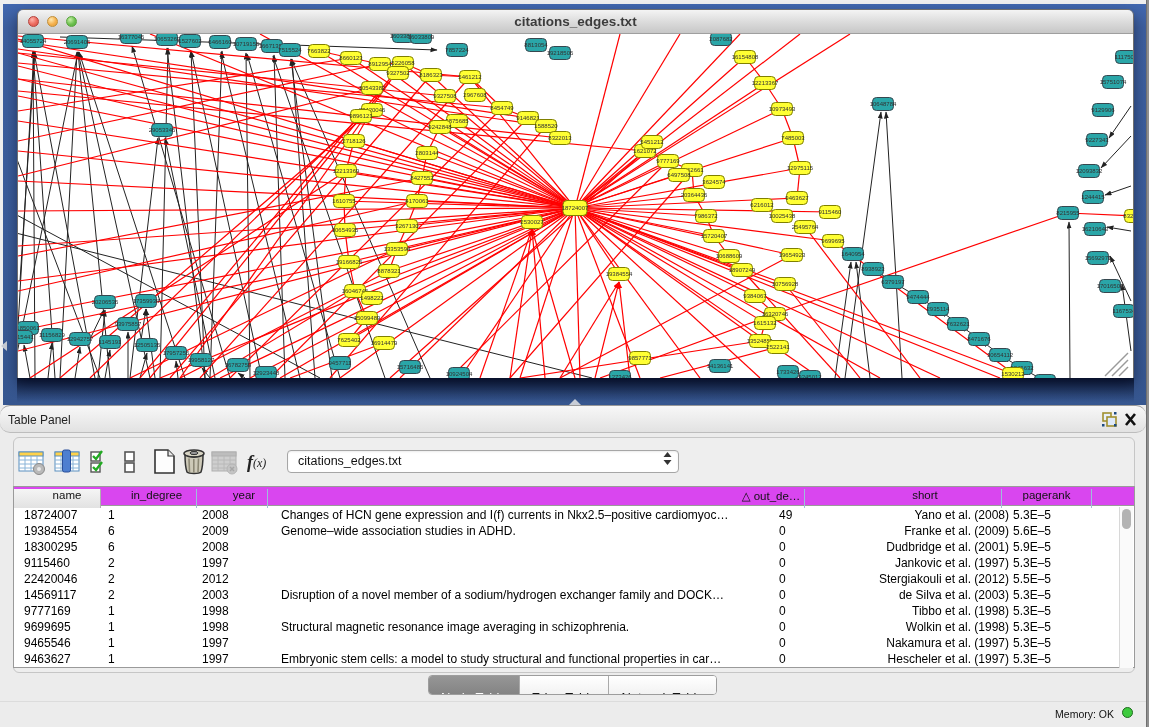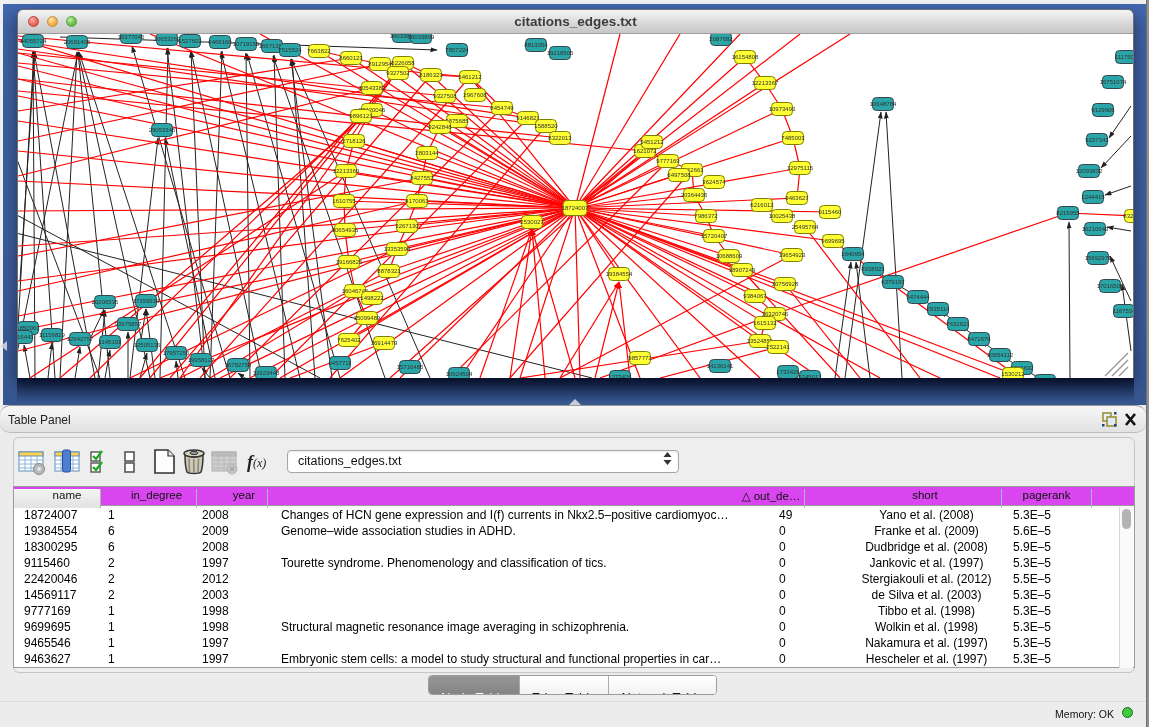--- a/index.html
+++ b/index.html
@@ -37,21 +37,21 @@
   border:1px solid #9a9a9a}
 #thead {position:absolute;left:0;top:0;width:1120px;height:19px;background:#d946ef;
   border-bottom:1px solid #9a9a9a;font-size:11.5px;color:#111}
 #thead span {position:absolute;top:2px;text-align:center;border-right:1px solid #9fbeda;height:19px}
 #tbody {position:absolute;left:0;top:20px;width:1105px;height:161px;overflow:hidden;
   font-size:12px;color:#000}
 .tr {position:absolute;left:0;width:100%;height:16px;line-height:16px;white-space:nowrap}
 .tr span {position:absolute;overflow:hidden}
 .c0 {left:10px;width:85px} .c1 {left:94px;width:60px} .c2 {left:188px;width:60px}
 .c3 {left:267px;width:496px} .c4 {left:765px;width:60px}
-.c5 {left:830px;width:165px;text-align:center} .c6 {left:999px;width:80px}
+.c5 {left:830px;width:165px;text-align:right} .c6 {left:999px;width:80px}
 #vscroll {position:absolute;right:1px;top:20px;width:14px;height:161px;background:#fafafa;
   border-left:1px solid #d8d8d8}
 #vthumb {position:absolute;left:2px;top:2px;width:9px;height:20px;background:#b3b3b3;border-radius:5px}
 #tabs {position:absolute;left:428px;top:270px;height:20px;display:flex;
   font-size:13px;border:1px solid #9d9d9d;border-radius:4px;overflow:hidden;
   background:#fff}
 #tabs div {padding:12px 12px;line-height:19px;color:#111;background:linear-gradient(#fff,#eee)}
 #tabs div.sel {background:linear-gradient(#969696,#7e7e7e);color:#fff}
 #tabs div + div {border-left:1px solid #aaa}
 #status {position:absolute;left:0;top:296px;width:100%;height:26px;border-top:1px solid #dcdcdc}
@@ -677,44 +677,44 @@
           <span class="c3">Genome–wide association studies in ADHD.</span>
           <span class="c4">0</span>
           <span class="c5">Franke et al. (2009)</span>
           <span class="c6">5.6E–5</span>
         </div>
         <div class="tr" style="top:32px">
           <span class="c0">18300295</span>
           <span class="c1">6</span>
           <span class="c2">2008</span>
           <span class="c4">0</span>
-          <span class="c5">Dudbridge et al. (2008)</span>
+          <span class="c5">Dudbridge et al. (2001)</span>
           <span class="c6">5.9E–5</span>
         </div>
         <div class="tr" style="top:48px">
           <span class="c0">9115460</span>
           <span class="c1">2</span>
           <span class="c2">1997</span>
-          <span class="c3">Tourette syndrome. Phenomenology and classification of tics.</span>
           <span class="c4">0</span>
           <span class="c5">Jankovic et al. (1997)</span>
           <span class="c6">5.3E–5</span>
         </div>
         <div class="tr" style="top:64px">
           <span class="c0">22420046</span>
           <span class="c1">2</span>
           <span class="c2">2012</span>
           <span class="c4">0</span>
           <span class="c5">Stergiakouli et al. (2012)</span>
           <span class="c6">5.5E–5</span>
         </div>
         <div class="tr" style="top:80px">
           <span class="c0">14569117</span>
           <span class="c1">2</span>
           <span class="c2">2003</span>
+          <span class="c3">Disruption of a novel member of a sodium/hydrogen exchanger family and DOCK…</span>
           <span class="c4">0</span>
           <span class="c5">de Silva et al. (2003)</span>
           <span class="c6">5.3E–5</span>
         </div>
         <div class="tr" style="top:96px">
           <span class="c0">9777169</span>
           <span class="c1">1</span>
           <span class="c2">1998</span>
           <span class="c4">0</span>
           <span class="c5">Tibbo et al. (1998)</span>

